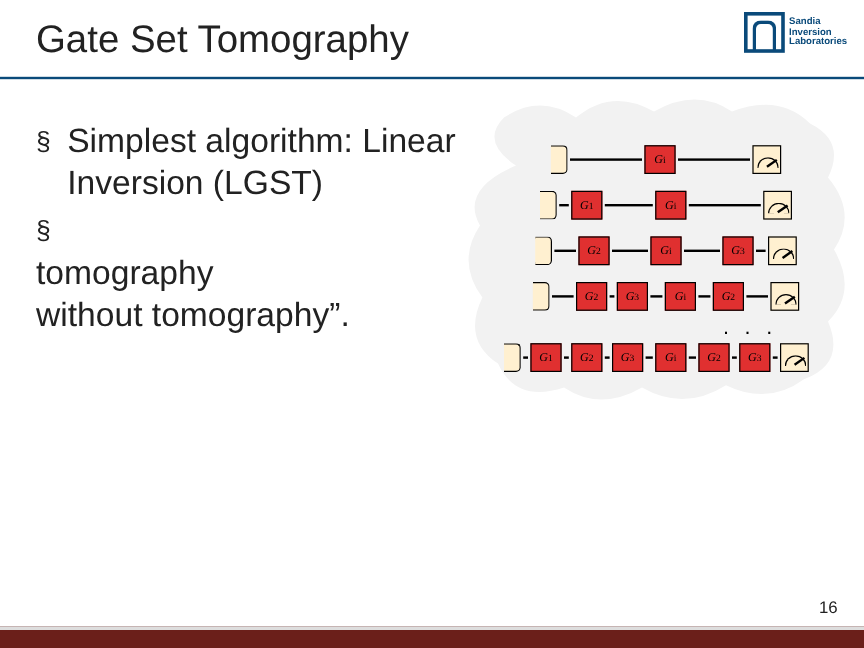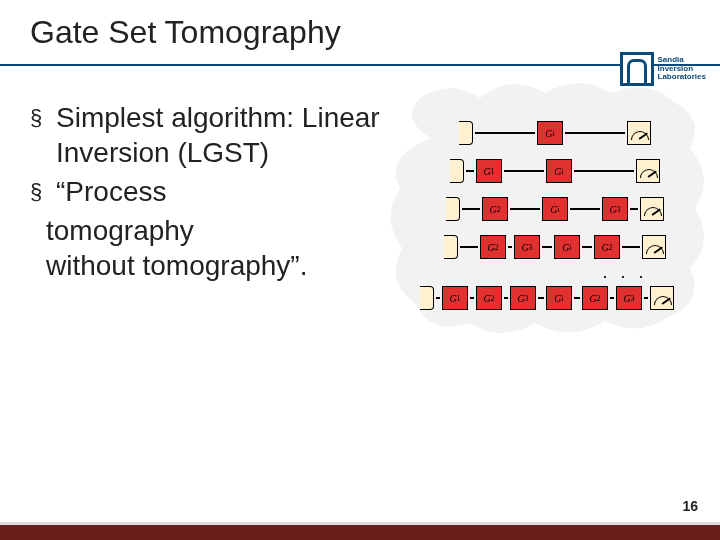--- a/index.html
+++ b/index.html
@@ -32,21 +32,20 @@
     height: 2px;
     background: #0a4a7a;
   }
   .logo {
     position: absolute;
     right: 14px;
     top: 10px;
     display: flex;
     align-items: center;
     gap: 4px;
-    margin-top: 42px;
   }
   .logo-box {
     width: 34px;
     height: 34px;
     border: 3px solid #0a4a7a;
     position: relative;
     background: #fff;
     display: flex;
     align-items: center;
     justify-content: center;
@@ -81,21 +80,21 @@
     align-items: flex-start;
     margin-bottom: 4px;
   }
   .bullet-mark {
     width: 26px;
     flex-shrink: 0;
     font-size: 22px;
     padding-top: 4px;
   }
   .cont {
-    margin-left: 16px;
+    margin-left: 0;
   }
   .cloud-wrap {
     position: absolute;
     left: 380px;
     top: 78px;
     width: 330px;
     height: 260px;
   }
   .cloud {
     position: absolute;
@@ -179,21 +178,21 @@
     text-align: center;
     letter-spacing: 4px;
     margin: -6px 0 -2px 140px;
     color: #000;
   }
   .pagenum {
     position: absolute;
     right: 22px;
     bottom: 26px;
     font-size: 14px;
-    font-weight: bold;
+    font-weight: normal;
     color: #222;
   }
   .footerbar {
     position: absolute;
     left: 0;
     bottom: 0;
     width: 100%;
     height: 18px;
     background: #6b1f1a;
     border-top: 3px solid #ddd;
@@ -216,21 +215,20 @@
     </div>
   </div>
 
   <div class="content">
     <div class="bullet-row">
       <div class="bullet-mark">§</div>
       <div>Simplest algorithm: Linear Inversion (LGST)</div>
     </div>
     <div class="bullet-row">
       <div class="bullet-mark">§</div>
-      <div>“Process</div>
     </div>
     <div class="cont">tomography</div>
     <div class="cont">without tomography”.</div>
   </div>
 
   <div class="cloud-wrap">
     <svg class="cloud" viewBox="0 0 330 260">
       <path d="M 50 60
                Q 20 40 40 20 Q 70 0 100 20
                Q 130 -5 165 15 Q 200 -5 230 15

